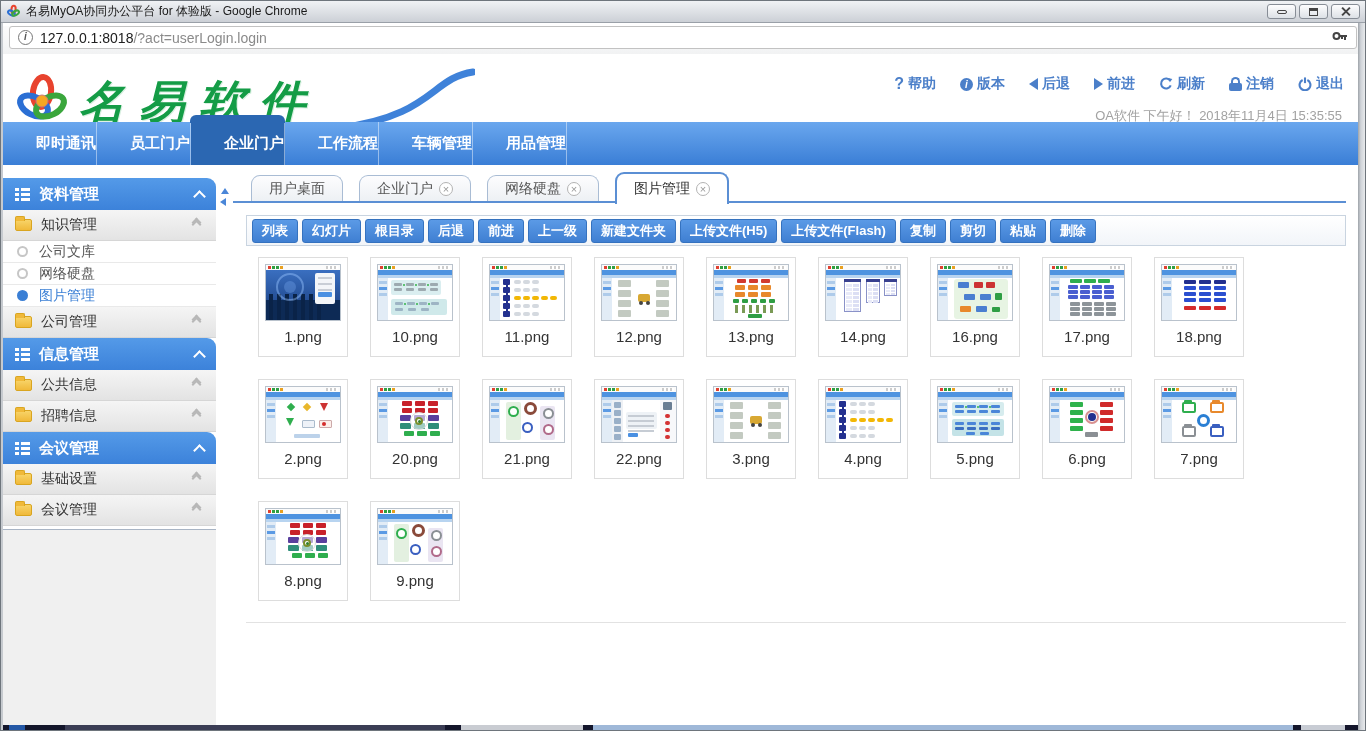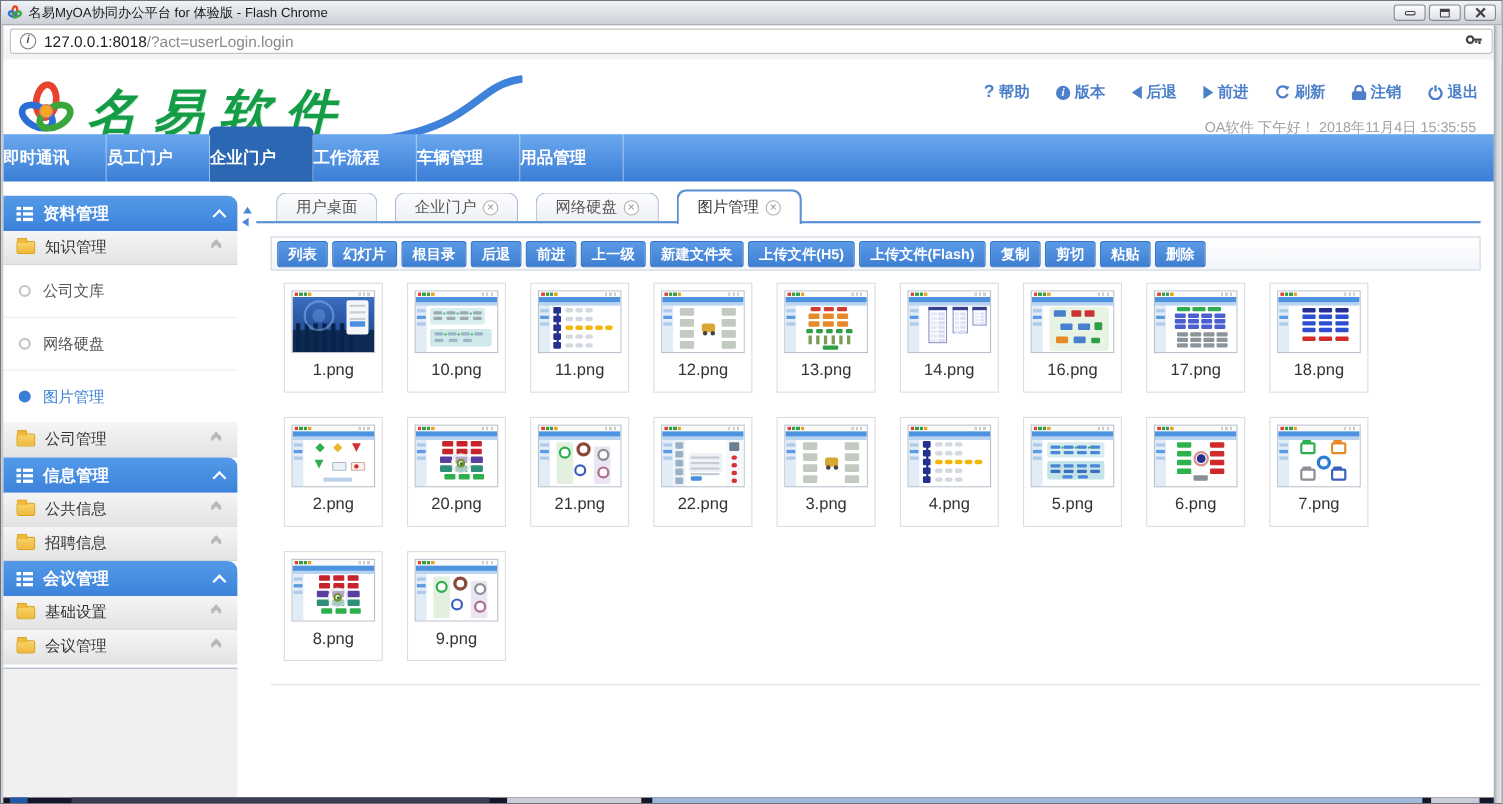--- a/index.html
+++ b/index.html
@@ -51,36 +51,36 @@
   .tri-l{display:inline-block;width:0;height:0;border-top:6px solid transparent;border-bottom:6px solid transparent;border-right:9px solid #4b7fc9;}
   .tri-r{display:inline-block;width:0;height:0;border-top:6px solid transparent;border-bottom:6px solid transparent;border-left:9px solid #4b7fc9;}
   .ic-lock{display:inline-block;position:relative;width:13px;height:14px;}
   .ic-lock .lock-sh{position:absolute;left:2px;top:0;width:9px;height:8px;border:2px solid #4b7fc9;border-bottom:none;border-radius:5px 5px 0 0;}
   .ic-lock .lock-bd{position:absolute;left:0;top:6px;width:13px;height:8px;background:#4b7fc9;border-radius:2px;}
   .hstatus{position:absolute;right:16px;top:41px;font-size:13px;color:#a2a2a2;}
 
   
   .nav{position:absolute;left:0;right:0;top:68px;height:43px;display:flex;
     background:linear-gradient(#6aa7ee,#3a7ed6);overflow:visible;z-index:5;}
-  .nav-item{width:94px;display:flex;align-items:center;justify-content:flex-start;color:#fff;font-size:15px;
+  .nav-item{width:94px;display:flex;align-items:center;justify-content:flex-end;color:#fff;font-size:15px;
     font-weight:bold;position:relative;cursor:pointer;border-right:1px solid rgba(255,255,255,.45);}
   .nav-item.active{background:#2b67b2;}
   .nav-item.active::before{content:"";position:absolute;top:-7px;left:-1px;right:-1px;height:8px;
     background:#2b67b2;border-radius:6px 6px 0 0;}
 
   
   .page-body{position:absolute;left:0;right:0;top:111px;bottom:5px;background:#fff;}
 
   
   .sidebar{position:absolute;left:0;top:0;width:213px;bottom:0;display:flex;flex-direction:column;padding-top:13px;background:#fff;}
   .side-section{height:32px;flex:0 0 auto;background:linear-gradient(#549ae8,#3c82da);color:#fff;display:flex;
     align-items:center;padding:0 12px;font-size:15px;font-weight:bold;border-top-right-radius:9px;cursor:pointer;}
   .side-folder{height:31px;flex:0 0 auto;background:linear-gradient(#f5f5f5,#e3e3e3);border-bottom:1px solid #d6d6d6;
     display:flex;align-items:center;padding:0 12px;font-size:14px;color:#333;cursor:pointer;}
-  .side-leaf{height:48px;flex:0 0 auto;background:#fff;border-bottom:1px solid #e9e9e9;display:flex;
+  .side-leaf{height:22px;flex:0 0 auto;background:#fff;border-bottom:1px solid #e9e9e9;display:flex;
     align-items:center;padding:0 14px;font-size:14px;color:#555;cursor:pointer;}
   .side-leaf.sel .lbl{color:#3a7fd5;}
   .side-rest{flex:1;margin-top:3px;background:#f0f0f0;border-top:1px solid #a8b4c4;}
   .ic-list{width:15px;height:15px;margin-right:9px;display:inline-block;}
   .ic-list i{display:block;height:3px;margin:1px 0 2px;
     background:linear-gradient(to right,#fff 0 4px,transparent 4px 6px,#fff 6px 15px);}
   .chev{width:9px;height:9px;border-top:2px solid #fff;border-right:2px solid #fff;transform:rotate(-45deg);margin-left:auto;margin-top:4px;}
   .ic-folder{position:relative;width:17px;height:12px;background:linear-gradient(#f8d469,#f0b93a);
     border:1px solid #d9a520;border-radius:2px;margin-right:9px;flex:0 0 auto;}
   .ic-folder::before{content:"";position:absolute;left:-1px;top:-4px;width:8px;height:4px;background:#f0b93a;
@@ -148,21 +148,21 @@
   <div class="titlebar">
     <span class="fav">
       <svg width="15" height="15" viewBox="0 0 58 56">
         <g fill="none" stroke-width="8">
           <ellipse cx="29" cy="20" rx="8" ry="14" stroke="#e8432e" transform="rotate(8 29 20)"></ellipse>
           <ellipse cx="21" cy="34" rx="14" ry="8" stroke="#2b6fd4" transform="rotate(28 21 34)"></ellipse>
           <ellipse cx="37" cy="34" rx="14" ry="8" stroke="#3aa63c" transform="rotate(-28 37 34)"></ellipse>
         </g>
       </svg>
     </span>
-    <span class="title">名易MyOA协同办公平台 for 体验版 - Flash Chrome</span>
+    <span class="title">名易MyOA协同办公平台 for 体验版 - Google Chrome</span>
     <div class="winbtns">
       <span class="wbtn">
           <span class="glyph-min"></span>
         </span>
       <span class="wbtn">
           <span class="glyph-max"></span>
         </span>
       <span class="wbtn">
           <span class="glyph-x"></span>
         </span>

